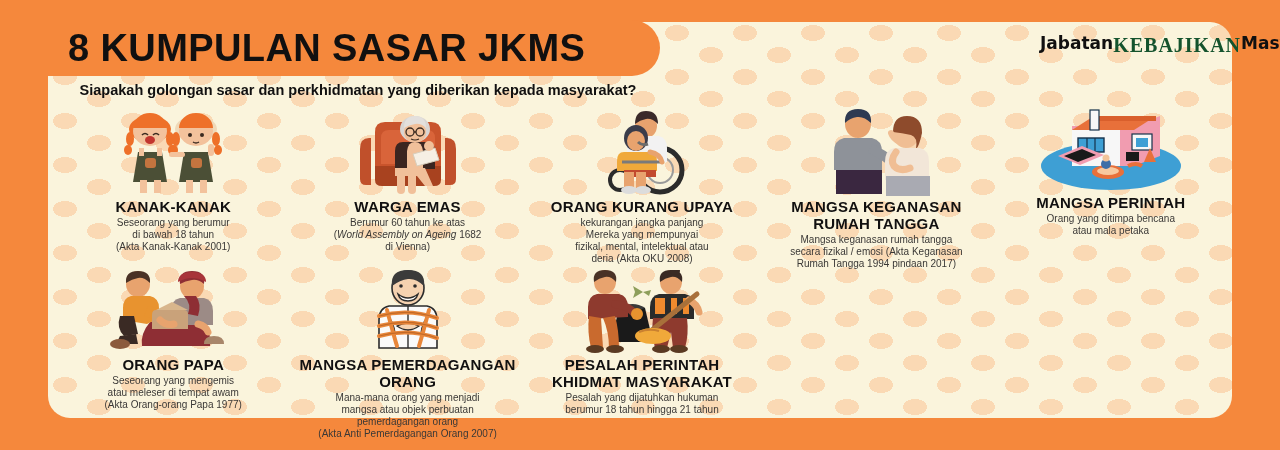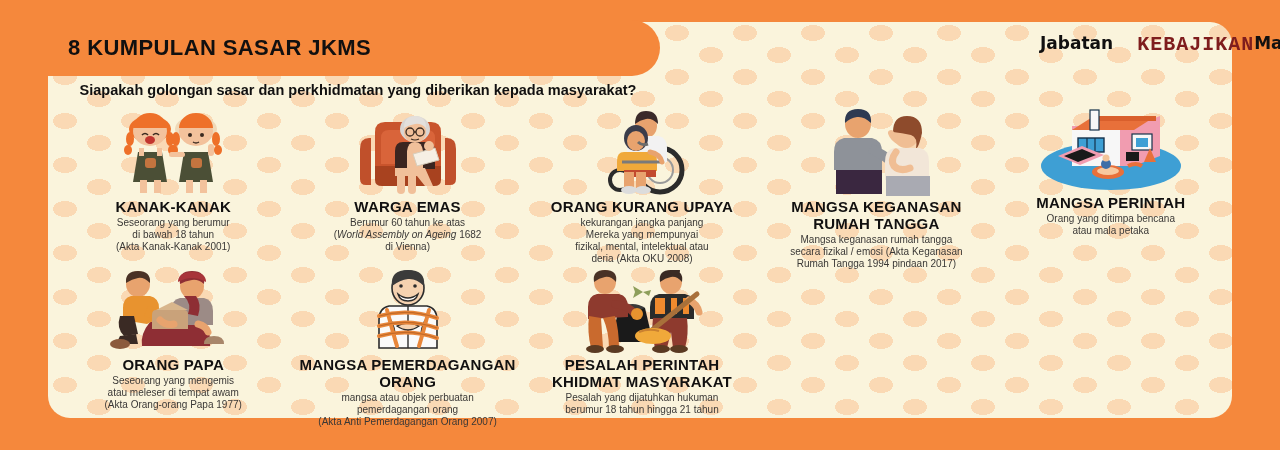--- a/index.html
+++ b/index.html
@@ -26,34 +26,34 @@
   
   #title-pill{
     position:absolute;left:0px;top:20px;width:660px;height:56px;
     background:#F5883C;
     border-top-right-radius:28px;border-bottom-right-radius:28px;
     display:flex;align-items:center;
     padding-left:68px;box-sizing:border-box;
     z-index:5;
   }
   #title-pill .t{
-    font-size:22px;font-weight:bold;color:#111010;letter-spacing:.4px;
+    font-size:38px;font-weight:bold;color:#111010;letter-spacing:.4px;
     white-space:nowrap;
   }
   
   #logo{
     position:absolute;right:22px;top:12px;width:218px;height:66px;
     display:flex;align-items:center;z-index:6;
   }
   #logo-text{
     display:flex;flex-direction:row;justify-content:center;
     line-height:1.0;padding-right:3px;
   }
   #logo-text .l1{font-size:17px;font-weight:bold;color:#111010;font-family:"DejaVu Sans",sans-serif;}
-  #logo-text .l2{font-size:20px;font-weight:bold;color:#7f1d1d;letter-spacing:1px;font-family:Liberation Mono, monospace;margin-left:24px;}
+  #logo-text .l2{font-size:20px;font-weight:bold;color:#14532d;letter-spacing:1px;font-family:Liberation Serif, serif;}
   #logo-text .l3{font-size:17px;font-weight:bold;color:#111010;font-family:"DejaVu Sans",sans-serif;}
   #logo-text .l4{font-size:14px;font-weight:bold;color:#111010;letter-spacing:3.4px;font-family:"DejaVu Sans",sans-serif;}
   #emblem{width:66px;height:56px;flex:0 0 auto;margin-left:-2px;}
   
   #subtitle{
     position:absolute;left:68px;top:81px;width:580px;
     text-align:center;font-size:14.5px;font-weight:bold;
     color:#111010;line-height:1.35;z-index:4;
   }
   
@@ -350,20 +350,21 @@
           </g>
           <g stroke="#C26A28" stroke-width="1.2" fill="none">
             <path d="M26 46 q29 -8 58 2"></path>
             <path d="M26 56 q29 -8 58 2"></path>
             <path d="M26 66 q29 -8 58 2"></path>
           </g>
         </svg>
       </div>
       <div class="card-title">MANGSA PEMERDAGANGAN ORANG</div>
       <div class="card-desc">
+        <div>Mana-mana orang yang menjadi</div>
         <div>mangsa atau objek perbuatan</div>
         <div>pemerdagangan orang</div>
         <div>(Akta Anti Pemerdagangan Orang 2007)</div>
       </div>
     </div>
 
     <div class="card r2">
       <div class="art">
         <svg width="150" height="84" viewBox="0 0 150 84">
           <path d="M52 38 q14 -6 26 0 l8 34 h-42z" fill="#1A1A1A"></path>

